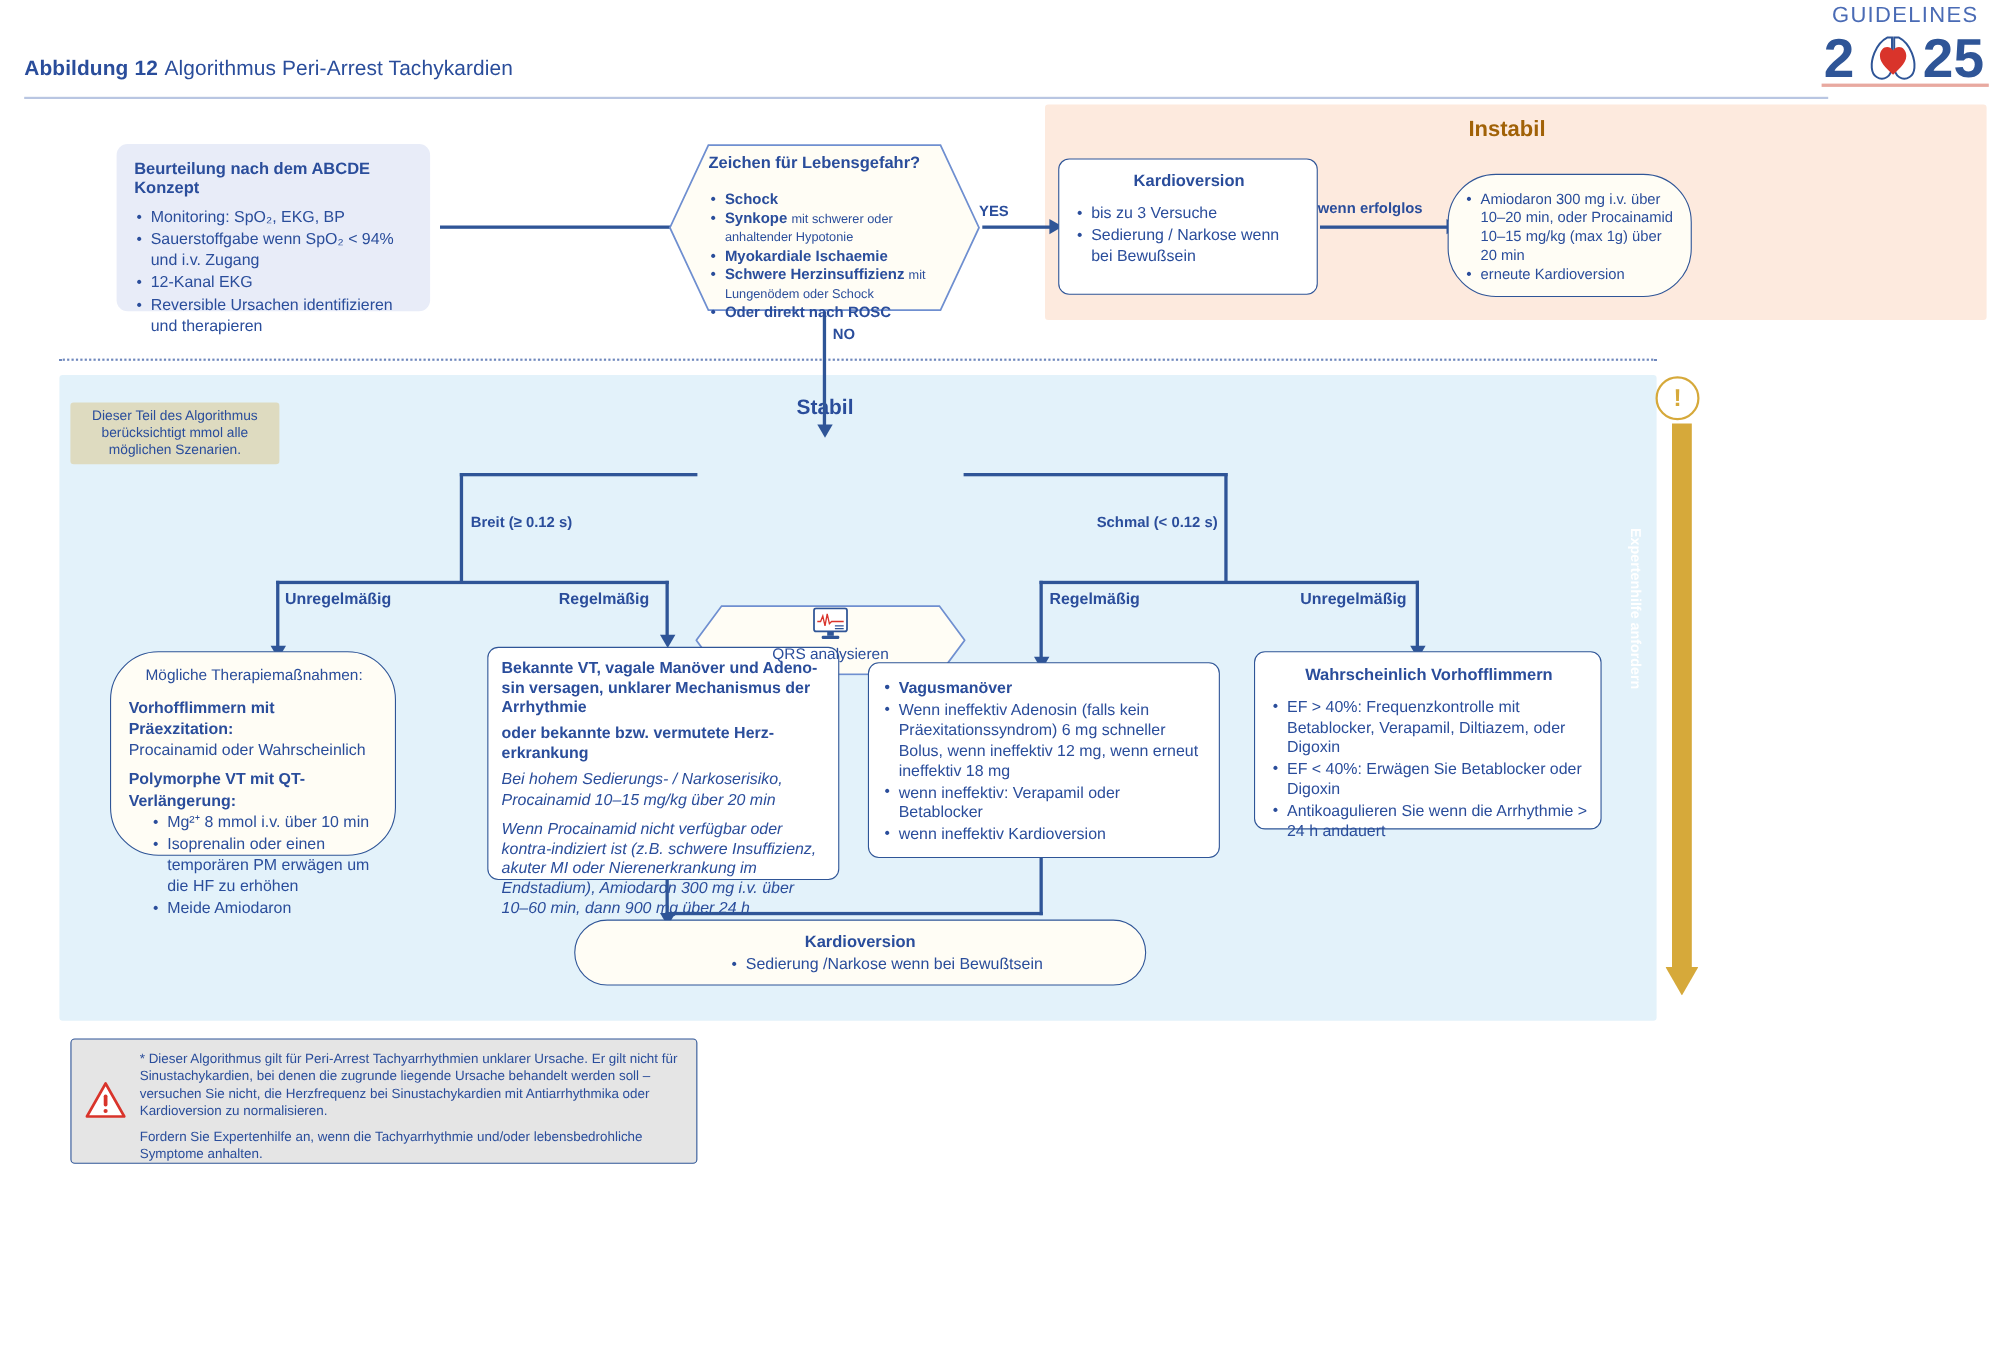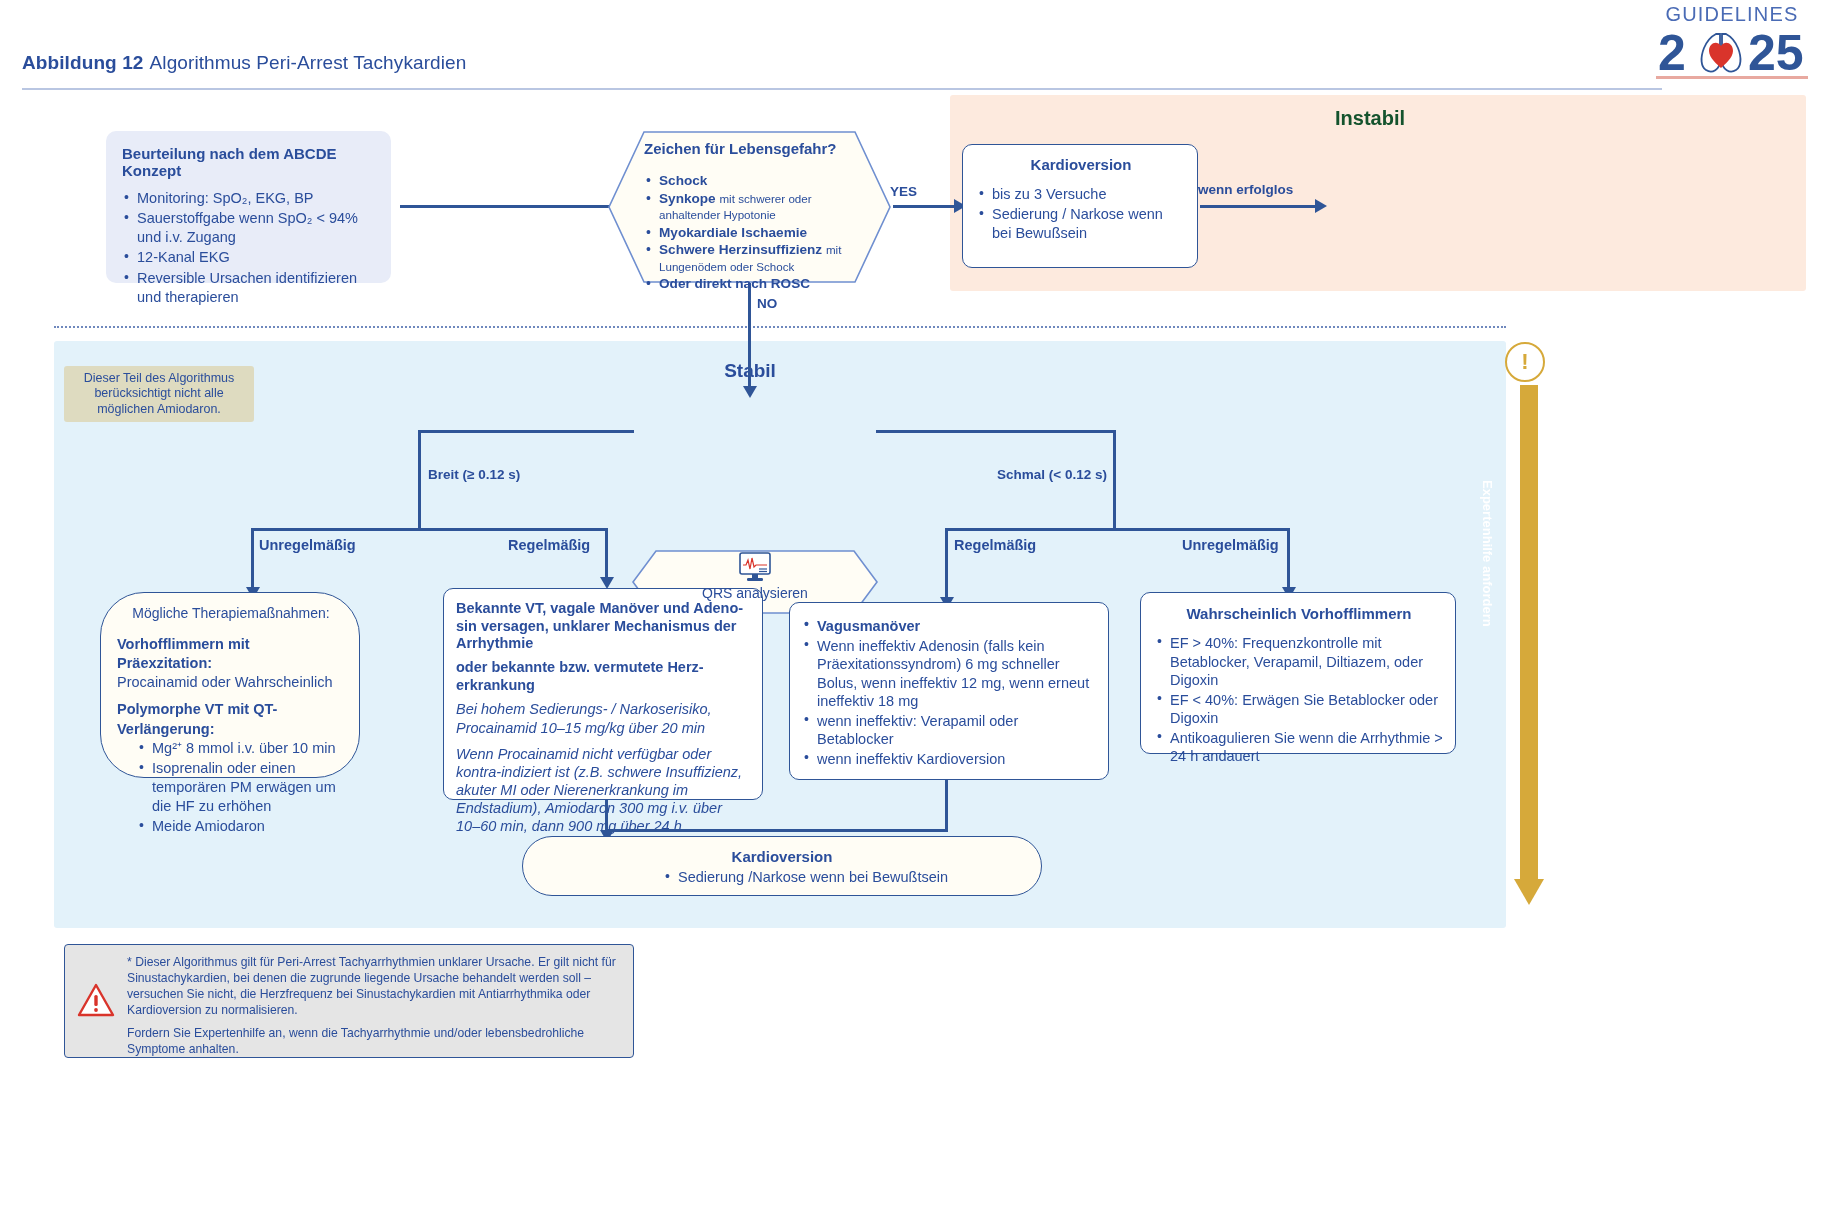--- a/index.html
+++ b/index.html
@@ -49,21 +49,21 @@
   ul.b2 > li { padding-left:17px; }
   ul.b2 > li::before { left:4px; }
 
   
   #instabil-panel {
     position:absolute; left:950px; top:95px; width:856px; height:196px;
     background:#fdeade; border-radius:3px;
   }
   #instabil-title {
     position:absolute; left:1170px; top:107px; width:400px;
-    text-align:center; font-size:20px; font-weight:bold; color:#14532d;
+    text-align:center; font-size:20px; font-weight:bold; color:#a16207;
   }
 
   
   #stabil-panel {
     position:absolute; left:54px; top:341px; width:1452px; height:587px;
     background:#e3f2fa; border-radius:3px;
   }
   #dotted-sep {
     position:absolute; left:54px; top:326px; width:1452px; height:0;
     border-top:2px dotted #6f88bd;
@@ -150,21 +150,21 @@
   </div>
 
   <div id="instabil-panel"></div>
   <div id="instabil-title">Instabil</div>
 
   <div id="dotted-sep"></div>
   <div id="stabil-panel"></div>
   <div id="stabil-title">Stabil</div>
 
   <div id="note-tan">
-    <span>Dieser Teil des Algorithmus berücksichtigt nicht alle möglichen Amiodaron.</span>
+    <span>Dieser Teil des Algorithmus berücksichtigt mmol alle möglichen Szenarien.</span>
   </div>
 
   <div class="node box-lav" id="assess-box" style="left:106px; top:131px; width:285px; height:152px; padding:14px 14px 10px 16px;">
     <h4 class="nt">Beurteilung nach dem ABCDE Konzept</h4>
     <ul class="b tt">
       <li>Monitoring: SpO₂, EKG, BP</li>
       <li>Sauerstoffgabe wenn SpO₂ &lt; 94% und i.v. Zugang</li>
       <li>12-Kanal EKG</li>
       <li>Reversible Ursachen identifizieren und therapieren</li>
     </ul>
@@ -202,20 +202,26 @@
     <ul class="b tt">
       <li>bis zu 3 Versuche</li>
       <li>Sedierung / Narkose wenn bei Bewußsein</li>
     </ul>
   </div>
 
   <div class="lbl" style="left:1198px; top:182px;">wenn erfolglos</div>
   <div class="ln" style="left:1200px; top:205px; width:116px; height:3px;"></div>
   <div class="arrowhead ar-right" style="left:1315px; top:199px;"></div>
 
+  <div class="node pill" id="amio-box" style="left:1316px; top:158px; width:222px; height:112px; padding:14px 12px 10px 14px;">
+    <ul class="b" style="font-size:13.4px; line-height:1.26;">
+      <li>Amiodaron 300 mg i.v. über 10–20 min, oder Procainamid 10–15 mg/kg (max 1g) über 20 min</li>
+      <li>erneute Kardioversion</li>
+    </ul>
+  </div>
 
   <div class="node hex" id="qrs-hex" style="left:632px; top:398px; width:246px; height:64px;">
     <svg class="hexbg" width="246" height="64" viewBox="0 0 246 64">
       <polygon points="24,1 222,1 245,32 222,63 24,63 1,32" fill="#fffdf5" stroke="#6f8fd0" stroke-width="1.6"></polygon>
     </svg>
     <div class="hexcontent" style="text-align:center; padding-top:2px;">
       <svg width="36" height="30" viewBox="0 0 36 30" style="display:inline-block;">
         <rect x="3" y="1" width="30" height="21" rx="2" fill="#fff" stroke="#2f5597" stroke-width="1.6"></rect>
         <polyline points="6,13 9,13 11,8 13,17 15,6 17,15 19,13 30,13" fill="none" stroke="#d9342b" stroke-width="1.2"></polyline>
         <line x1="22" y1="17" x2="30" y2="17" stroke="#2f5597" stroke-width="1.2"></line>

